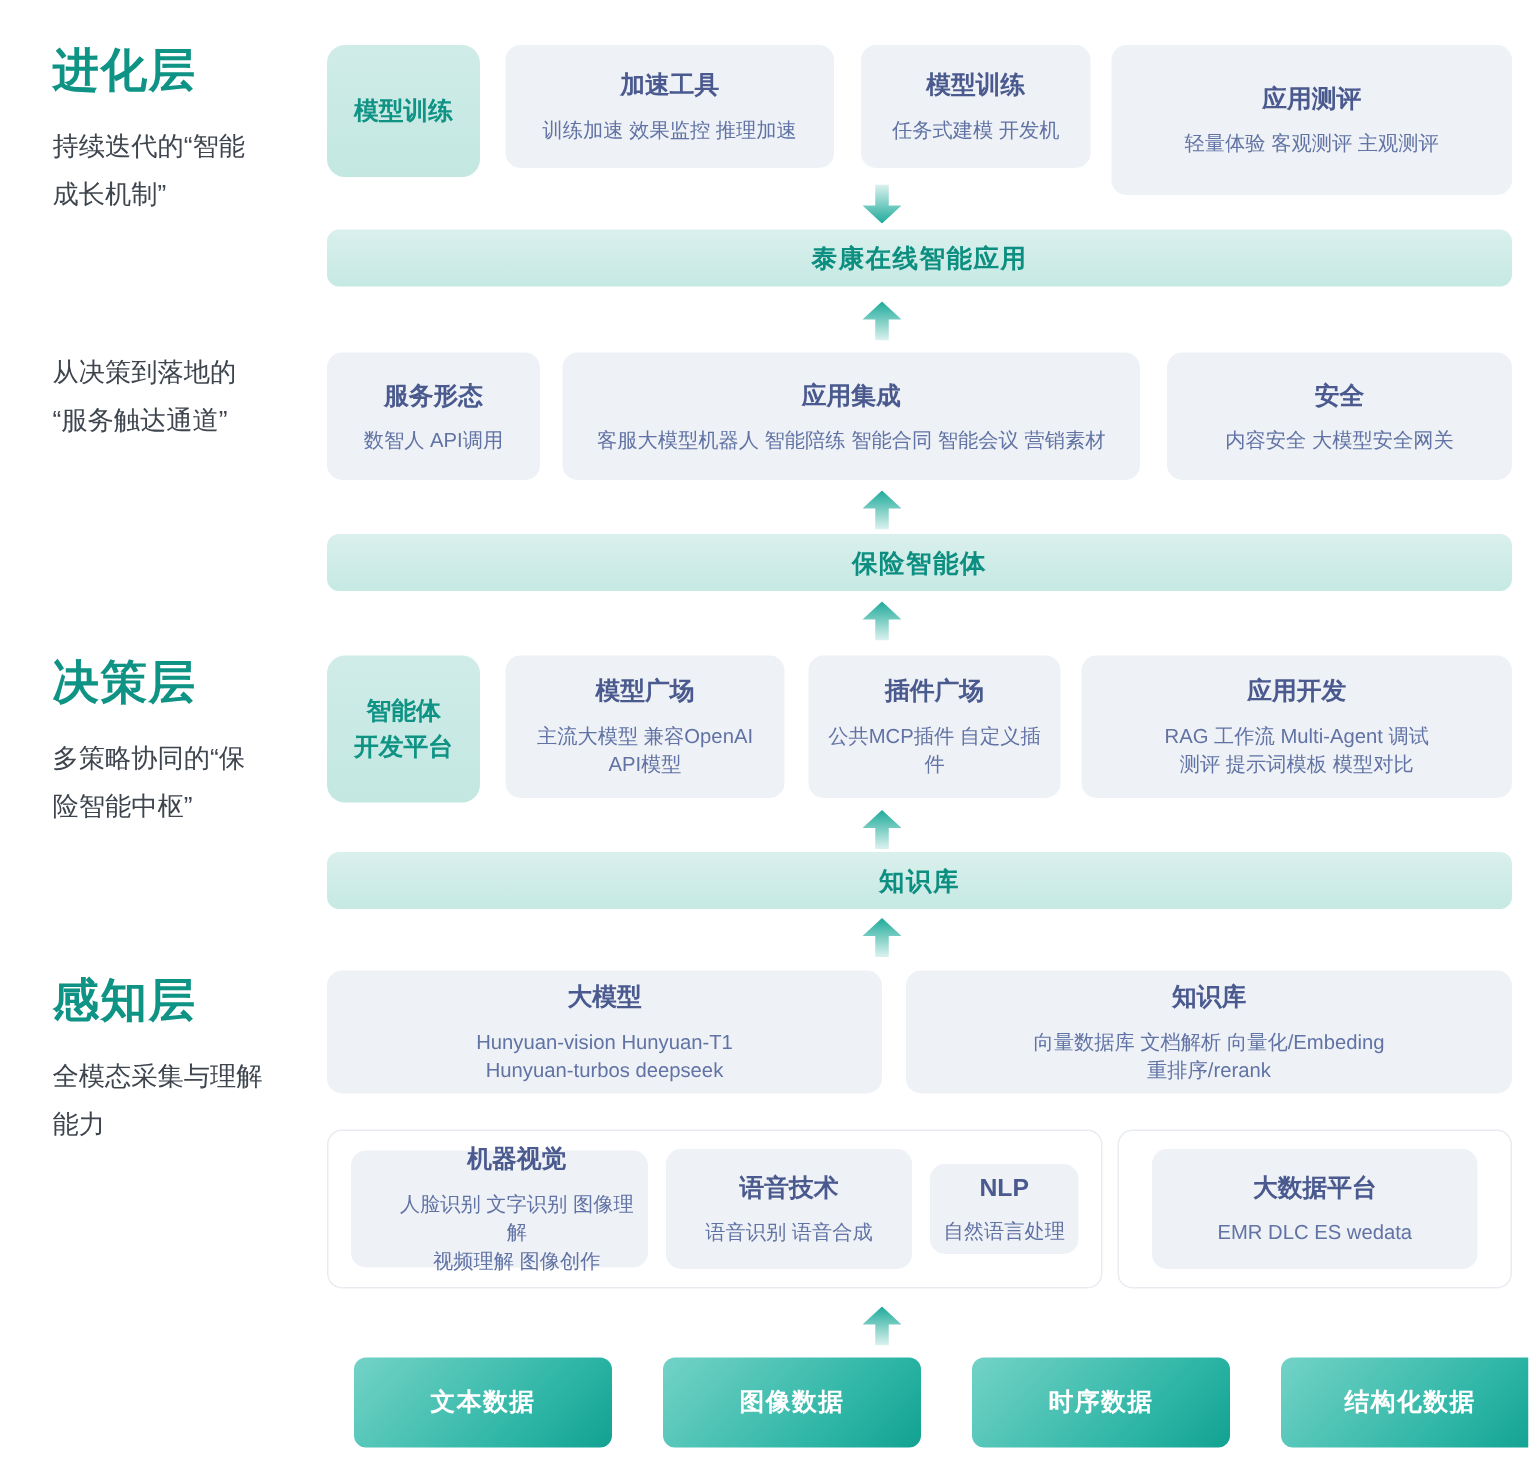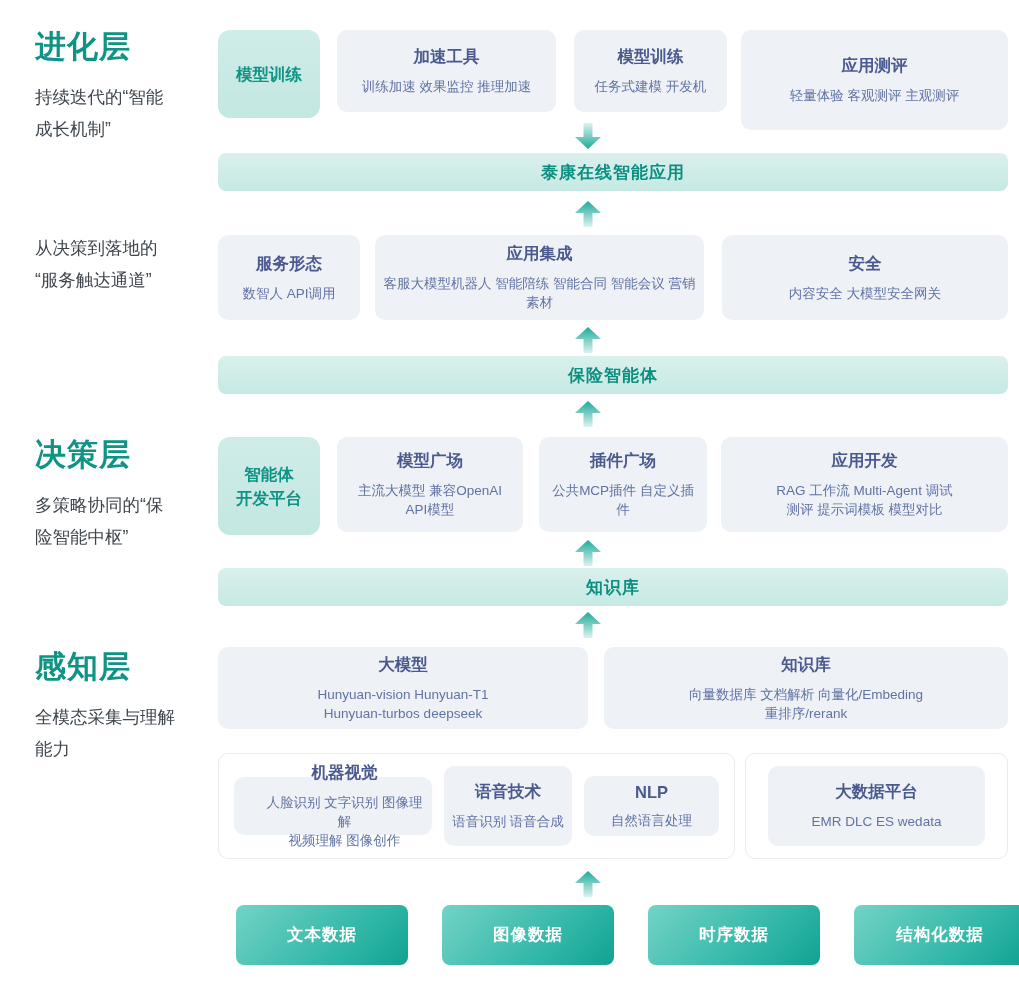--- a/index.html
+++ b/index.html
@@ -112,21 +112,21 @@
 
   <svg class="arrow" style="top:201px;" viewBox="0 0 26 26">
     <path d="M13 0 L26 12 L17.5 12 L17.5 26 L8.5 26 L8.5 12 L0 12 Z" fill="url(#gradUp)"></path>
   </svg>
 
   <div class="row" style="top:235px;height:85px;">
     <div class="gbox" style="width:142px;height:85px;margin-right:15px;">
       <div class="gbox-title">服务形态</div>
       <div class="gbox-items">数智人 API调用</div>
     </div>
-    <div class="gbox" style="width:329px;height:85px;margin-right:18px;">
+    <div class="gbox" style="width:385px;height:85px;margin-right:18px;">
       <div class="gbox-title">应用集成</div>
       <div class="gbox-items">客服大模型机器人 智能陪练 智能合同 智能会议 营销素材</div>
     </div>
     <div class="gbox" style="flex:1;height:85px;">
       <div class="gbox-title">安全</div>
       <div class="gbox-items">内容安全 大模型安全网关</div>
     </div>
   </div>
 
   <svg class="arrow" style="top:327px;" viewBox="0 0 26 26">
@@ -177,25 +177,25 @@
       <div class="gbox-items">Hunyuan-vision Hunyuan-T1<br>Hunyuan-turbos deepseek</div>
     </div>
     <div class="gbox" style="flex:1;height:82px;">
       <div class="gbox-title">知识库</div>
       <div class="gbox-items">向量数据库 文档解析 向量化/Embeding<br>重排序/rerank</div>
     </div>
   </div>
 
   <div class="row" style="top:753px;height:106px;">
     <div class="wrap-box" style="width:517px;height:106px;margin-right:10px;">
-      <div class="gbox" style="width:198px;height:58px;padding-left:31px;">
+      <div class="gbox" style="width:198px;height:78px;padding-left:31px;">
         <div class="gbox-title">机器视觉</div>
         <div class="gbox-items">人脸识别 文字识别 图像理解<br>视频理解 图像创作</div>
       </div>
-      <div class="gbox" style="width:128px;height:80px;font-family:Liberation Serif, serif;">
+      <div class="gbox" style="width:164px;height:80px;">
         <div class="gbox-title">语音技术</div>
         <div class="gbox-items">语音识别 语音合成</div>
       </div>
       <div class="gbox" style="flex:1;height:60px;">
         <div class="gbox-title">NLP</div>
         <div class="gbox-items">自然语言处理</div>
       </div>
     </div>
     <div class="wrap-box" style="flex:1;height:106px;padding:0 22px;">
       <div class="gbox" style="flex:1;height:80px;">

